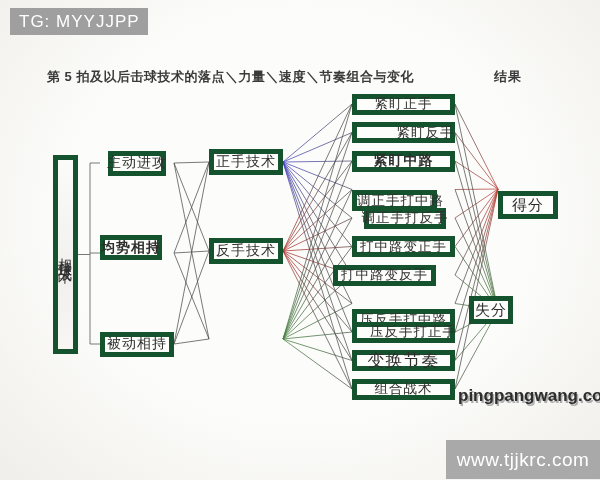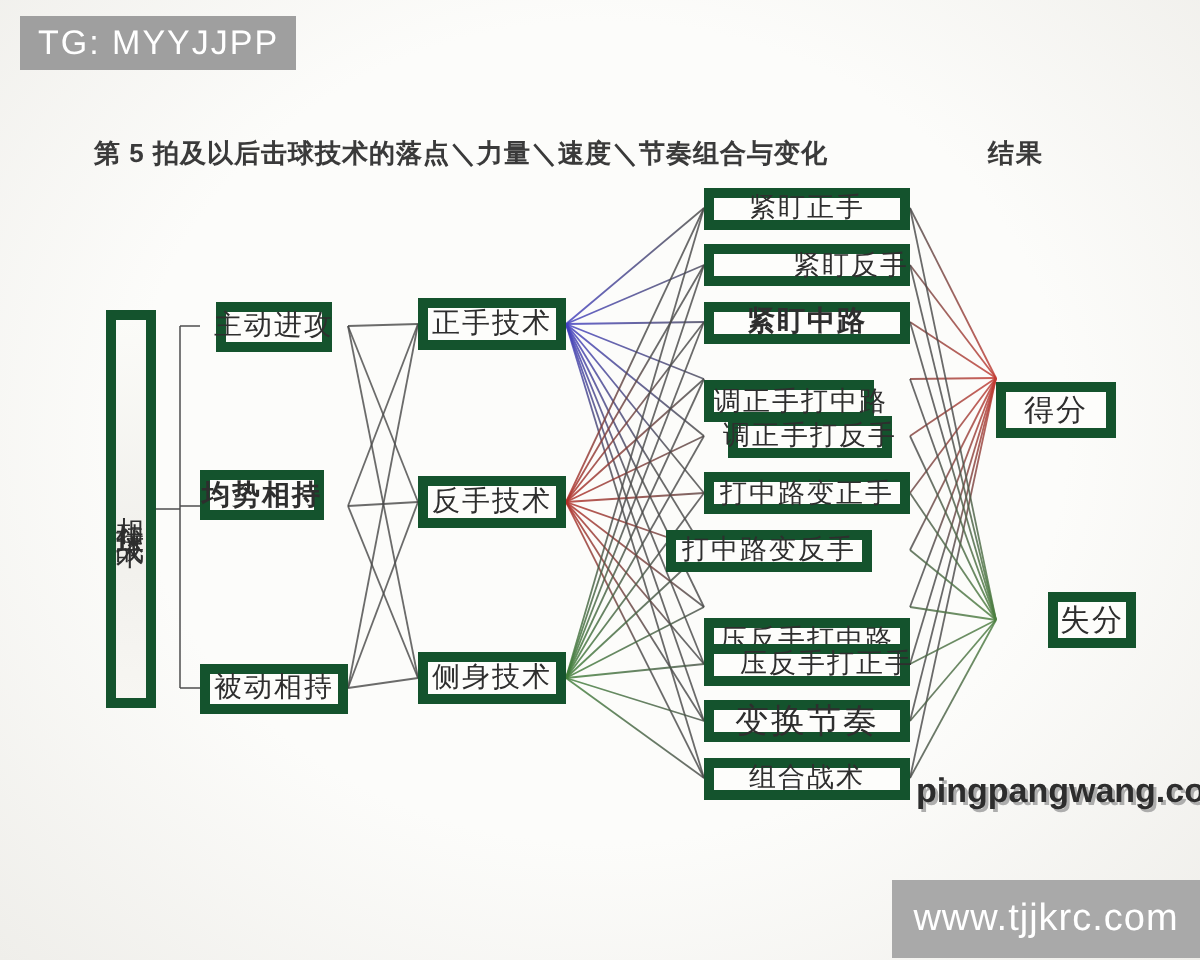--- a/index.html
+++ b/index.html
@@ -149,30 +149,29 @@
         <line x1="455" y1="332" x2="498" y2="310" stroke="url(#fan-lose-point)" stroke-width="0.9" stroke-opacity="0.82"></line>
         <line x1="455" y1="360.5" x2="498" y2="310" stroke="url(#fan-lose-point)" stroke-width="0.9" stroke-opacity="0.82"></line>
         <line x1="455" y1="389" x2="498" y2="310" stroke="url(#fan-lose-point)" stroke-width="0.9" stroke-opacity="0.82"></line>
       </svg>
       <div class="node vertical" style="left: 53px; top: 155px; width: 25px; height: 199px;">相持球战术</div>
       <div class="node" style="left: 108px; top: 150.5px; width: 58px; height: 25px;">主动进攻</div>
       <div class="node" style="left: 100px; top: 235px; width: 62px; height: 25px; font-weight: bold;">均势相持</div>
       <div class="node" style="left: 100px; top: 331.5px; width: 74px; height: 25px;">被动相持</div>
       <div class="node" style="left: 209px; top: 149px; width: 74px; height: 26px;">正手技术</div>
       <div class="node" style="left: 209px; top: 238px; width: 74px; height: 26px;">反手技术</div>
-      <div class="node" style="left: 209px; top: 326px; width: 74px; height: 26px;">侧身技术</div>
       <div class="node" style="left: 352px; top: 93.5px; width: 103px; height: 21px; font-size: 13.5px;">紧盯正手</div>
       <div class="node" style="left: 352px; top: 122px; width: 103px; height: 21px; font-size: 13.5px; padding-left: 44px;">紧盯反手</div>
       <div class="node" style="left: 352px; top: 150.5px; width: 103px; height: 21px; font-size: 14px; font-weight: bold;">紧盯中路</div>
       <div class="node" style="left: 352px; top: 190px; width: 85px; height: 21px; font-size: 13.5px; padding-left: 12px;">调正手打中路</div>
       <div class="node" style="left: 364px; top: 207.5px; width: 82px; height: 21px; font-size: 13.5px;">调正手打反手</div>
       <div class="node" style="left: 352px; top: 236px; width: 103px; height: 21px; font-size: 13.5px;">打中路变正手</div>
       <div class="node" style="left: 333px; top: 264.5px; width: 103px; height: 21px; font-size: 13.5px;">打中路变反手</div>
       <div class="node" style="left: 352px; top: 293px; width: 103px; height: 21px; font-size: 13.5px; margin-top: 16px;">压反手打中路</div>
       <div class="node" style="left: 352px; top: 321.5px; width: 103px; height: 21px; font-size: 13.5px; padding-left: 20px;">压反手打正手</div>
       <div class="node" style="left: 352px; top: 350px; width: 103px; height: 21px; font-size: 17px;">变换节奏</div>
       <div class="node" style="left: 352px; top: 378.5px; width: 103px; height: 21px; font-size: 13.5px;">组合战术</div>
       <div class="node" style="left: 498px; top: 175px; width: 60px; height: 28px; font-size: 15px; margin-top: 16px;">得分</div>
-      <div class="node" style="left: 524px; top: 296px; width: 44px; height: 28px; font-size: 15px;">失分</div>
+      <div class="node" style="left: 469px; top: 296px; width: 44px; height: 28px; font-size: 15px;">失分</div>
     </div>
   <div class="watermark">pingpangwang.com</div>
   <div class="site-badge">www.tjjkrc.com</div>
 </div>
 
 </body></html>

